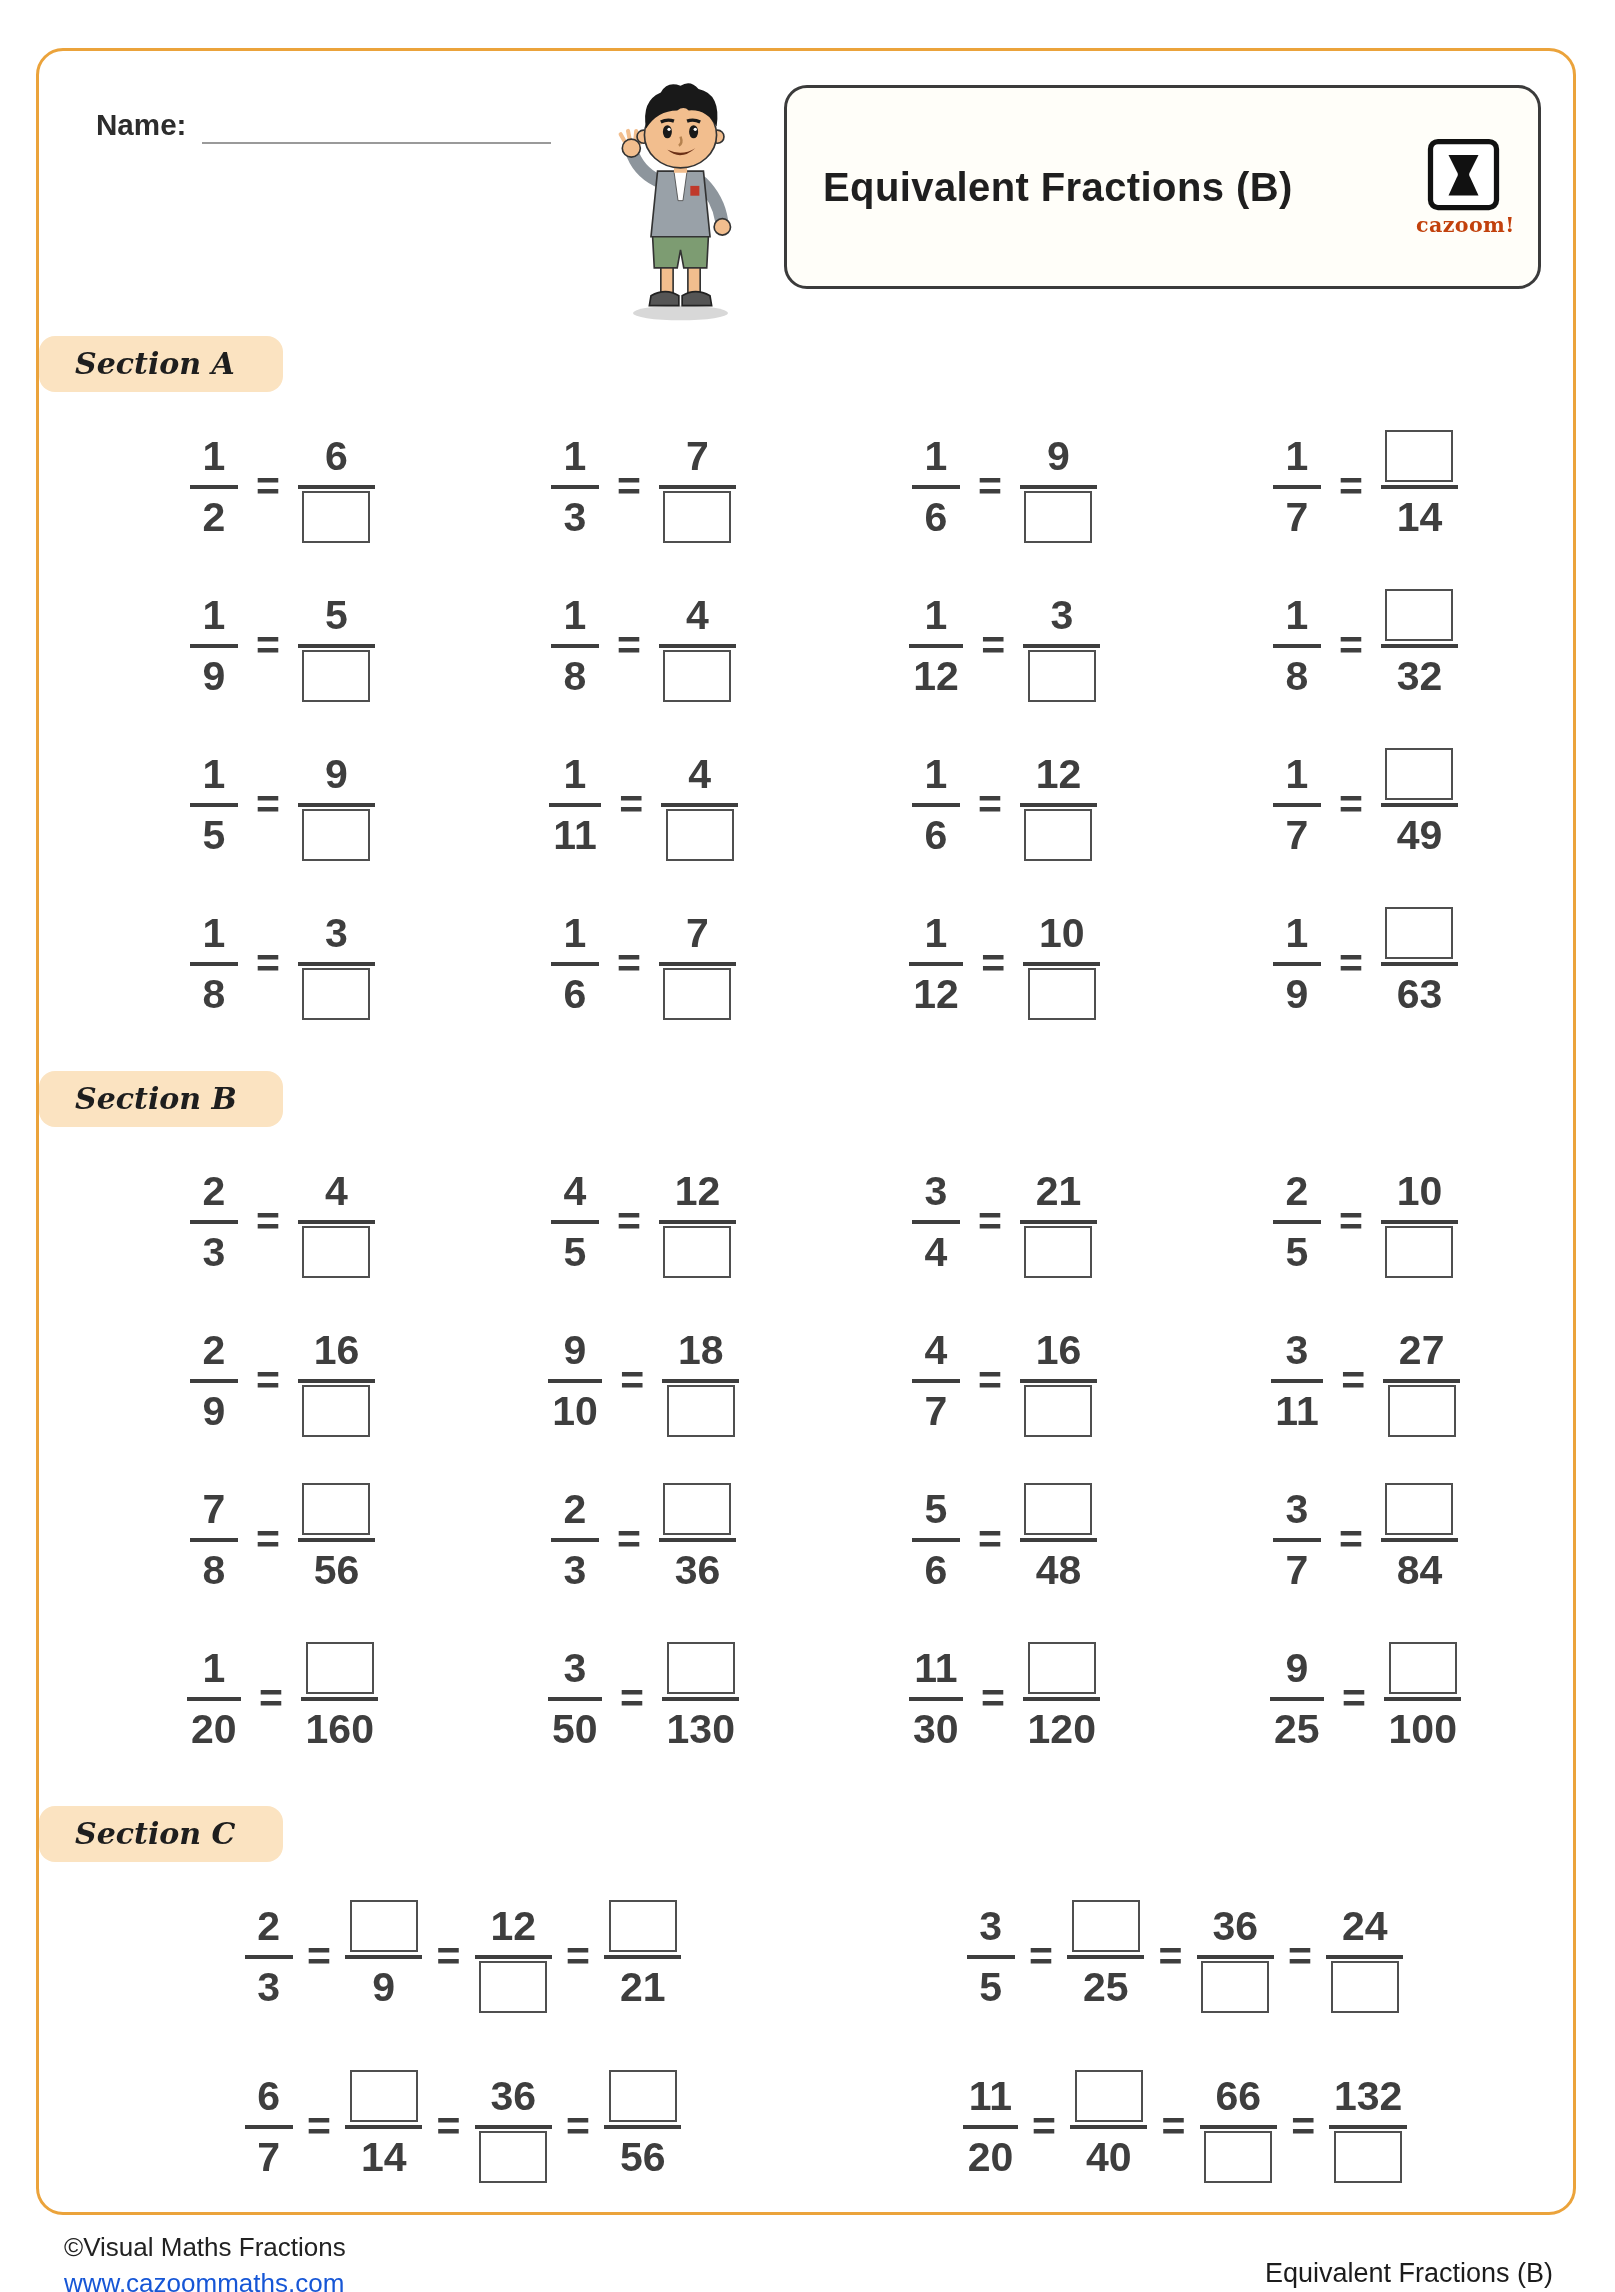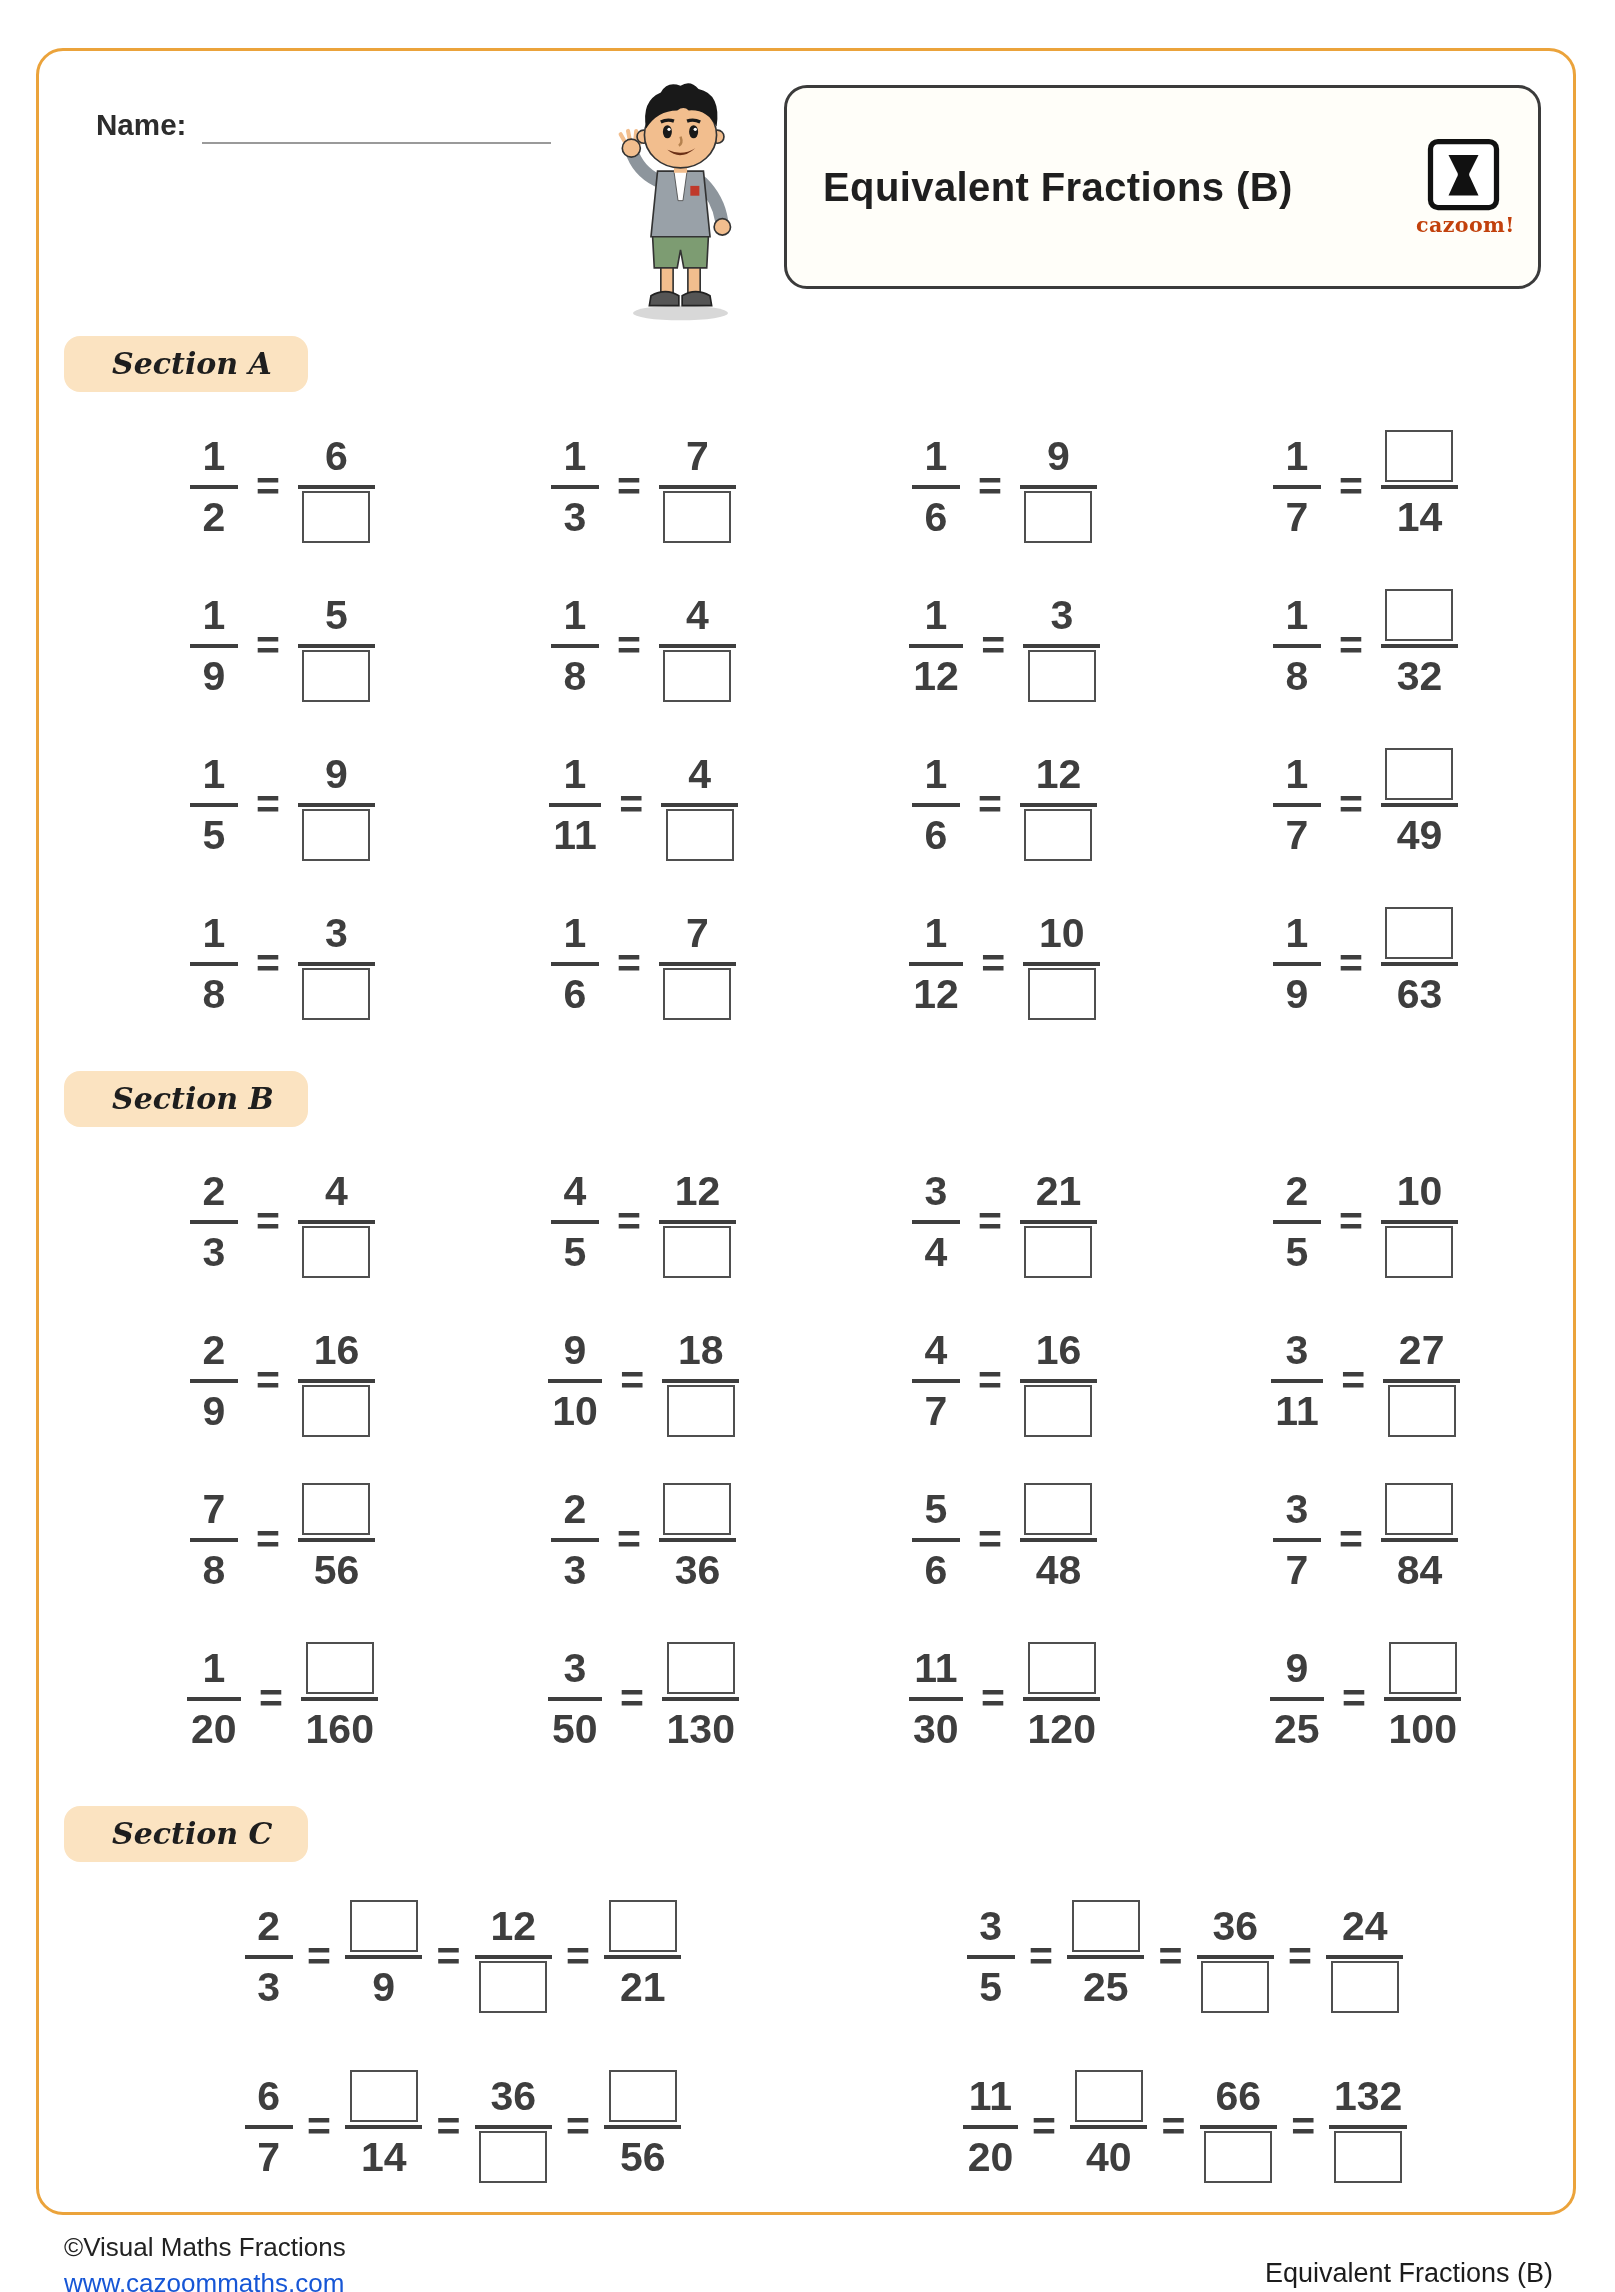--- a/index.html
+++ b/index.html
@@ -25,22 +25,22 @@
     flex:1; margin-left:16px; margin-top:9px; height:204px;
     border:3.6px solid #3b3b3b; border-radius:23px; background:#FFFEF9;
     display:flex; align-items:center; padding:0 27px 0 36px;
   }
   .title { flex:1; font-size:40px; font-weight:bold; color:#1f1f1f; letter-spacing:0.4px; }
   .logo { width:95px; text-align:center; flex:none; }
   .logo-text { font-family:"DejaVu Serif", serif; font-weight:bold; font-size:20.6px; color:#c2410c; margin-top:-1.8px; letter-spacing:0.4px; }
   .section { margin-top:48px; }
   .section:first-child { margin-top:10.7px; }
   .section-label {
-    margin-left:25px; width:244px; height:56px; background:var(--label-bg);
-    border-radius:16px; display:flex; align-items:center; padding-left:48px;
+    width:244px; height:56px; background:var(--label-bg);
+    border-radius:16px; display:flex; align-items:center; padding-left:36px;
     font-family:"DejaVu Serif", serif; font-style:italic; font-weight:bold;
     font-size:30px; color:#1e1e1e;
   }
   .grid { display:grid; margin:36px 27px 0 63px; row-gap:41px; justify-items:center; }
   .cols4 { grid-template-columns:repeat(4,1fr); }
   .cols2 { grid-template-columns:repeat(2,1fr); row-gap:52px; }
   .problem { display:flex; align-items:center; }
   .eq { font-size:41px; font-weight:bold; color:var(--ink); margin:0 18px; }
   .cols2 .eq { margin:0 14.3px; }
   .frac { display:inline-flex; flex-direction:column; align-items:center; }

